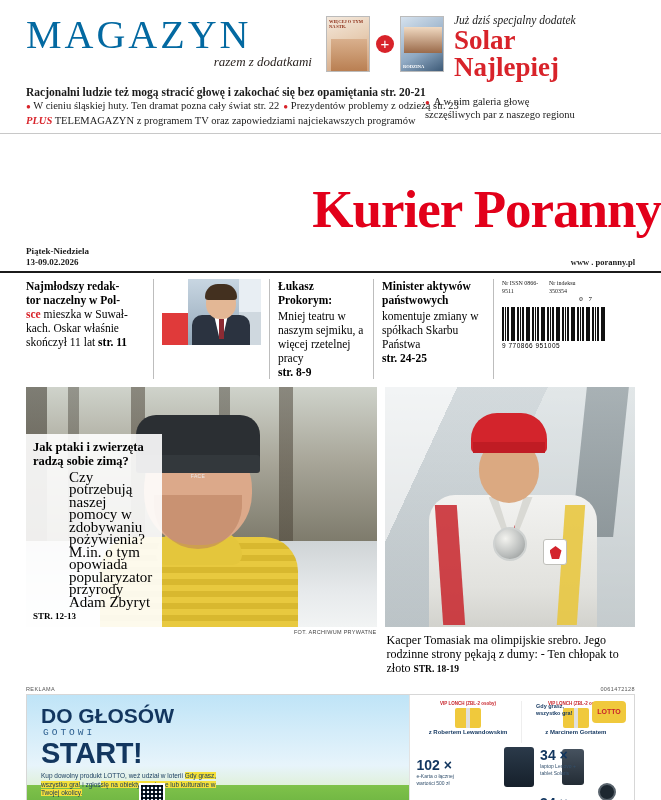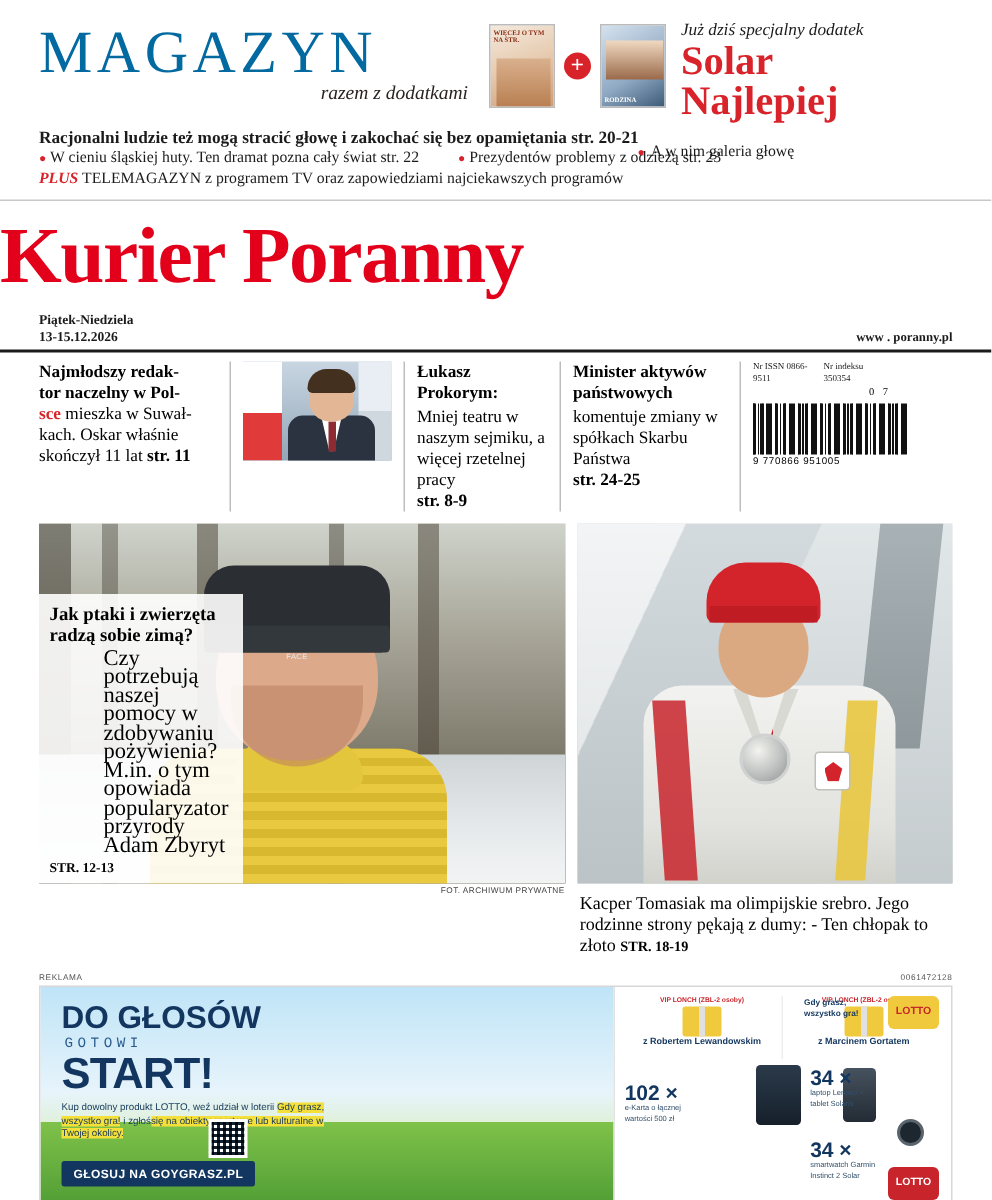--- a/index.html
+++ b/index.html
@@ -76,34 +76,35 @@
     line-height: 27px;
     font-weight: bold;
     font-family: "Liberation Serif", serif;
   }
   .banner-lines {
     margin-top: 5px;
     font-size: 10.5px;
     color: #1b1b1b;
   }
   .bl-main { font-weight: bold; font-size: 11.5px; margin-bottom: 2px; }
-  .bl-row { display: flex; align-items: baseline; gap: 26px; margin-bottom: 1px; }
+  .bl-row { display: flex; align-items: baseline; gap: 4px; margin-bottom: 1px; }
   .bullet { color: #d8232a; font-size: 8px; line-height: 12px; }
   .bl-plus { margin-top: 2px; font-size: 10.5px; }
   .bl-plus b { color: #d8232a; font-style: italic; }
   .banner-right-lines {
     position: absolute; right: 26px; top: 96px;
     width: 210px; font-size: 10.5px; line-height: 12.5px; color: #1b1b1b;
   }
   .banner-right-lines .bullet { margin-right: 4px; }
 
   
   .masthead {
-    text-align: left;
+    text-align: right;
     padding: 10px 0 6px 0;
+    margin-top: 38px;
   }
   .masthead-title {
     color: #e2001a;
     font-size: 53px;
     line-height: 54px;
     font-weight: bold;
     letter-spacing: -1px;
     font-family: "Liberation Serif", serif;
   }
   .dateline {
@@ -471,31 +472,32 @@
       </div>
       <div class="bl-plus">
         <b>PLUS</b>
         <span>TELEMAGAZYN</span>
         <span>z programem TV oraz zapowiedziami najciekawszych programów</span>
       </div>
     </div>
 
     <div class="banner-right-lines">
       <div><span class="bullet">●</span><span>A w nim galeria głowę</span></div>
+      <div>szczęśliwych par z naszego regionu</div>
     </div>
   </div>
 
   <div class="masthead">
     <div class="masthead-title">Kurier Poranny</div>
   </div>
 
   <div class="dateline">
     <div class="left">
       <div>Piątek-Niedziela</div>
-      <div>13-15.12.2026</div>
+      <div>13-09.02.2026</div>
     </div>
     <div class="center">www . poranny.pl</div>
   </div>
 
   <div class="teasers">
     <div class="tz tz-1">
       <div>Najmłodszy redak-</div>
       <div>tor naczelny w Pol-</div>
       <div>
         <span class="red">sce</span><span style="font-weight:normal"> mieszka w Suwał-kach. Oskar właśnie skończył 11 lat</span>

